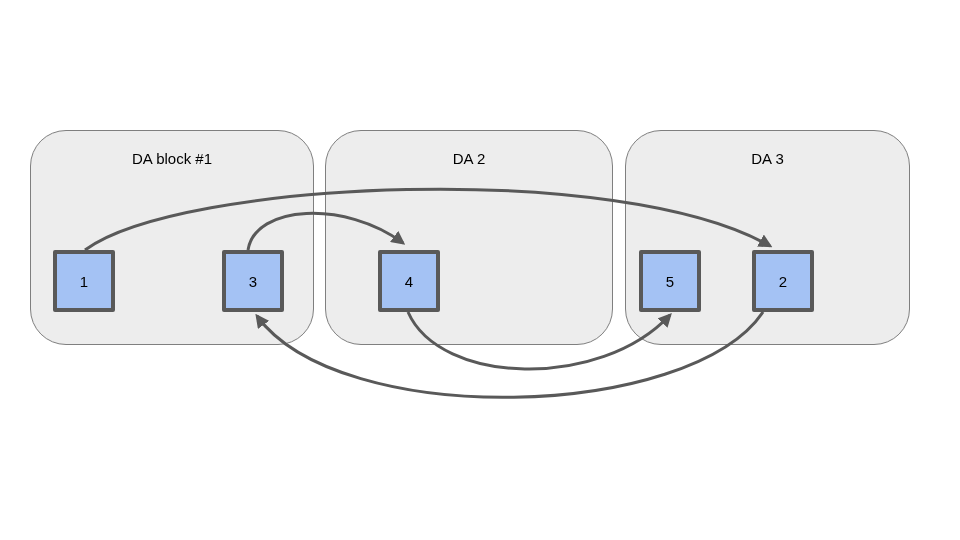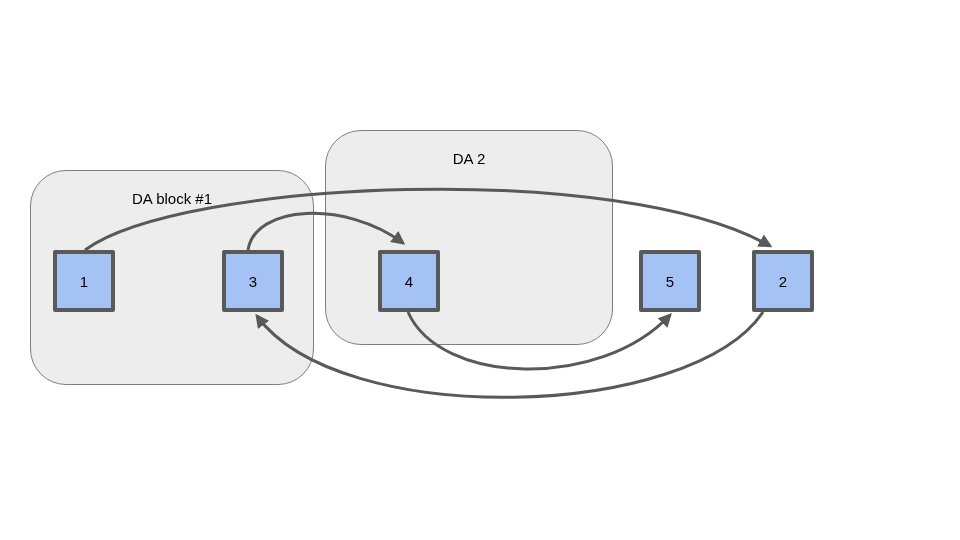--- a/index.html
+++ b/index.html
@@ -8,21 +8,21 @@
     background:var(--page-bg,#ffffff);
     font-family:"Liberation Sans", sans-serif;
     color:var(--text,#000);
   }
   .block {
     position:absolute; top:130px; height:215px; box-sizing:border-box;
     background:var(--block-fill,#ededed);
     border:1px solid var(--block-border,#7f7f7f);
     border-radius:36px;
   }
-  #block1 { left:30px;  width:284px;margin-top:40px; }
+  #block1 { left:30px;  width:284px; }
   #block2 { left:325px; width:288px;text-decoration:underline; }
   #block3 { left:625px; width:285px; }
   .block-title {
     position:absolute; top:19px; left:0; right:0;
     text-align:center; font-size:15px; line-height:18px;
     color:var(--text,#000);
   }
   .sq {
     position:absolute; top:250px; width:62px; height:62px; box-sizing:border-box;
     background:var(--square-fill,#a4c2f4);
@@ -49,20 +49,23 @@
 <body>
 
 <div class="stage">
 
   <div class="block" id="block1">
     <div class="block-title">DA block #1</div>
   </div>
   <div class="block" id="block2">
     <div class="block-title">DA 2</div>
   </div>
+  <div class="block" id="block3">
+    <div class="block-title">DA 3</div>
+  </div>
 
   <div class="sq" id="sq1">1</div>
   <div class="sq" id="sq3">3</div>
   <div class="sq" id="sq4">4</div>
   <div class="sq" id="sq5">5</div>
   <div class="sq" id="sq2">2</div>
 
   <svg class="arrows" viewBox="0 0 960 540" xmlns="http://www.w3.org/2000/svg">
     <defs>
       <marker id="ah" viewBox="0 0 10 10" refX="8" refY="5" markerWidth="4.6" markerHeight="4.6" orient="auto-start-reverse">

